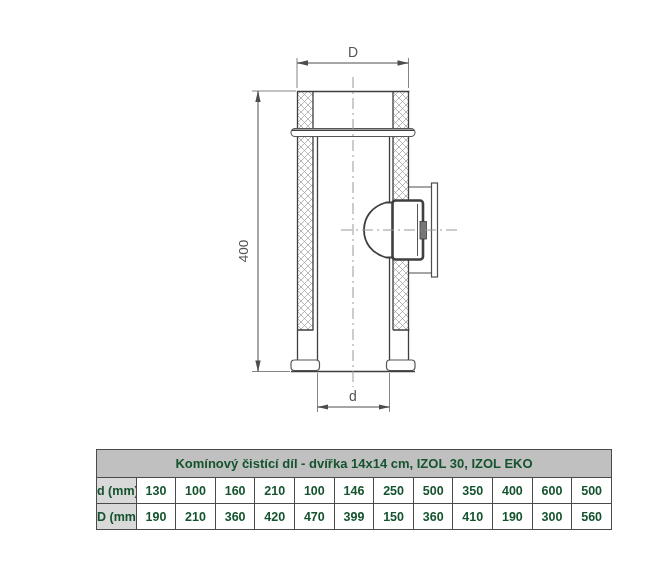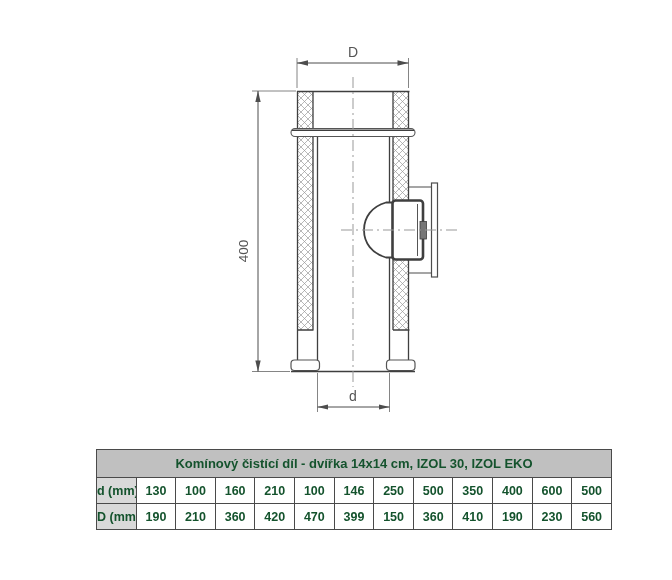--- a/index.html
+++ b/index.html
@@ -106,19 +106,19 @@
           <td>190</td>
           <td>210</td>
           <td>360</td>
           <td>420</td>
           <td>470</td>
           <td>399</td>
           <td>150</td>
           <td>360</td>
           <td>410</td>
           <td>190</td>
-          <td>230</td>
+          <td>300</td>
           <td>560</td>
         </tr>
       </tbody>
   </table>
 
 </div>
 
 </body></html>

